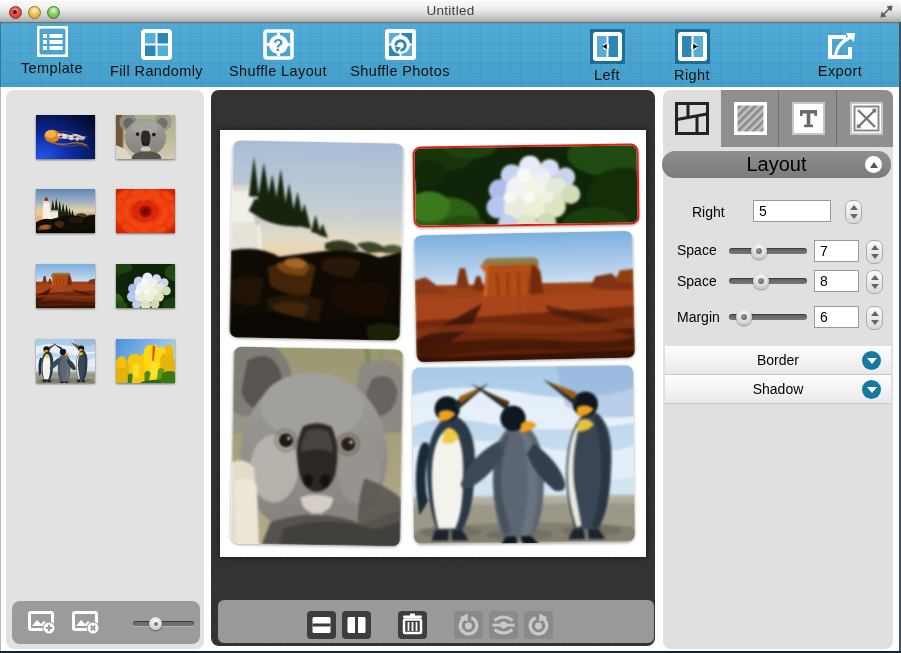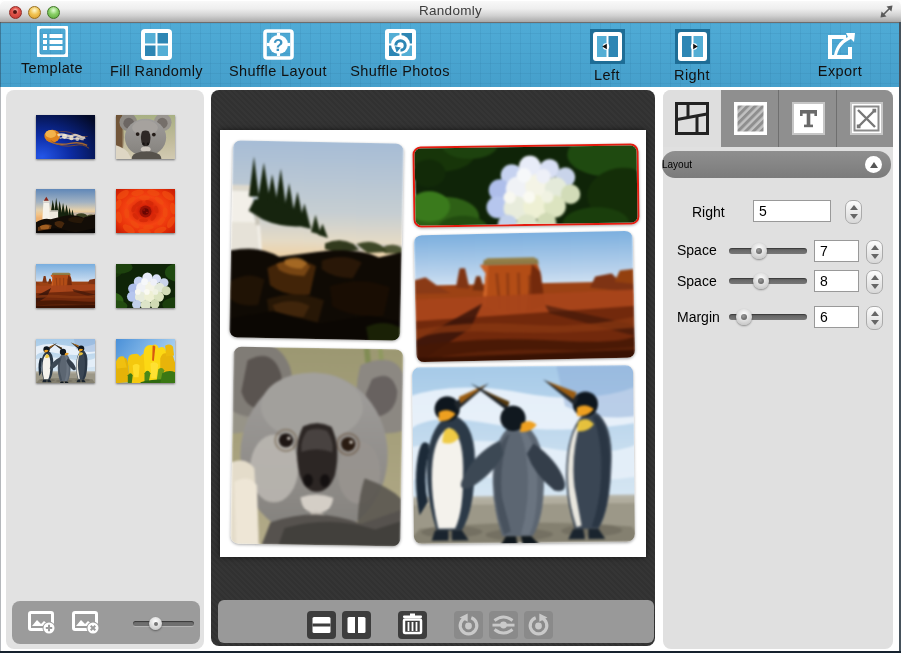--- a/index.html
+++ b/index.html
@@ -40,21 +40,21 @@
 #cbbar{left:7px;top:510px;width:436px;height:43px;background:#999;border-radius:6px;position:absolute}
 .cbtn{position:absolute;top:11px;width:29px;height:28px;border-radius:4px}
 .cbtn.dark{background:#3d3d3d}
 .cbtn.lite{background:#8a8a8a}
 
 .rtab{position:absolute;top:0;height:57px;width:57.5px;background:#8f8f8f;box-sizing:border-box}
 .rtab.sep{border-left:1px solid #6f6f6f}
 .rtab.sel{background:#dedede}
 #layouthdr{position:absolute;left:-1px;top:61px;width:229px;height:27px;
  background:linear-gradient(#8f8f8f,#7b7b7b);border-radius:13px;
- font-size:10px;color:#000;line-height:27px}
+ text-align:center;font-size:20px;color:#000;line-height:27px}
 #layouthdr:after{content:"";position:absolute;right:9px;top:4.5px;width:17.5px;height:17.5px;border-radius:50%;background:#fff}
 #layouthdr .up{position:absolute;right:13.5px;top:10.5px;width:0;height:0;z-index:2;
  border-left:4.5px solid transparent;border-right:4.5px solid transparent;border-bottom:6px solid #555}
 .rrow{position:absolute;font-size:14px;color:#000}
 .numbox{position:absolute;background:#fff;border:1px solid #999;font-size:14px;color:#000;padding:2px 0 0 5px}
 .stepper{position:absolute;width:15px;height:22px;background:linear-gradient(#fdfdfd,#d8d8d8);border:1px solid #aaa;border-radius:7px}
 .stepper:before{content:"";position:absolute;left:3.5px;top:4px;width:0;height:0;border-left:4px solid transparent;border-right:4px solid transparent;border-bottom:5px solid #666}
 .stepper:after{content:"";position:absolute;left:3.5px;bottom:4px;width:0;height:0;border-left:4px solid transparent;border-right:4px solid transparent;border-top:5px solid #666}
 .sldtrack{position:absolute;height:6px;background:linear-gradient(#5f5f5f,#787878);border-radius:3px;box-shadow:inset 0 1px 1px rgba(0,0,0,0.4)}
 .sldthumb{position:absolute;width:16px;height:16px;border-radius:50%;background:radial-gradient(circle at 50% 35%,#ffffff,#cfcfcf 70%,#b5b5b5);box-shadow:0 1px 2px rgba(0,0,0,0.4)}
@@ -490,21 +490,21 @@
 <div class="abs tbitem" style="left:810px;top:29px;width:60px">
   <svg class="ic" width="32" height="31" viewBox="0 0 32 31">
       <path d="M22 8 L6 8 L6 28 L26 28 L26 18" fill="none" stroke="#fff" stroke-width="4"></path>
       <path d="M10 26 C12 16 18 10 24 8 L22 4 L31 4 L30 13 L27 10 C20 13 15 18 13 26 Z" fill="#fff"></path>
     </svg>
   Export</div>
 <div class="abs" id="titlebar"></div>
 <div class="abs tl" id="tl-r"></div>
 <div class="abs tl" id="tl-y"></div>
 <div class="abs tl" id="tl-g"></div>
-<div class="abs" id="wtitle">Randomly</div>
+<div class="abs" id="wtitle">Untitled</div>
 <svg class="abs" id="wzoom" width="13" height="13" viewBox="0 0 13 13">
     <path d="M12.5 0.5 L6.5 1.6 L11.4 6.5 Z" fill="#5a5a5a"></path>
     <path d="M0.5 12.5 L6.5 11.4 L1.6 6.5 Z" fill="#5a5a5a"></path>
     <path d="M3.5 9.5 L9.5 3.5" stroke="#5a5a5a" stroke-width="1.6"></path>
   </svg>
 
 <div class="abs" id="leftpanel">
   <svg class="abs thumb" style="left:30px;top:25px" viewBox="0 0 120 90" preserveAspectRatio="xMidYMid slice">
       <g style="filter:blur(0.4px)">
         <use href="#p-jelly"></use>
@@ -691,16 +691,18 @@
   <div class="rrow" style="left:14px;top:183px">Space</div>
   <div class="sldtrack" style="left:66px;top:188px;width:78px"></div>
   <div class="sldthumb" style="left:90px;top:182.5px"></div>
   <div class="numbox" style="left:151px;top:180px;width:38px;height:18px">8</div>
   <div class="stepper" style="left:203px;top:180px"></div>
   <div class="rrow" style="left:14px;top:219px">Margin</div>
   <div class="sldtrack" style="left:66px;top:224px;width:78px"></div>
   <div class="sldthumb" style="left:73px;top:218.5px"></div>
   <div class="numbox" style="left:151px;top:216px;width:38px;height:18px">6</div>
   <div class="stepper" style="left:203px;top:216px"></div>
+  <div class="collbar" style="top:256px">Border<span class="bluedot"></span></div>
+  <div class="collbar" style="top:285px">Shadow<span class="bluedot"></span></div>
 </div>
 <div class="abs" style="right:0;top:22px;width:2px;height:629px;background:#46525c"></div>
 <div class="abs" style="left:0;top:22px;width:1px;height:629px;background:rgba(40,50,60,0.35)"></div>
 <div class="abs" id="botline"></div>
 
 </body></html>

